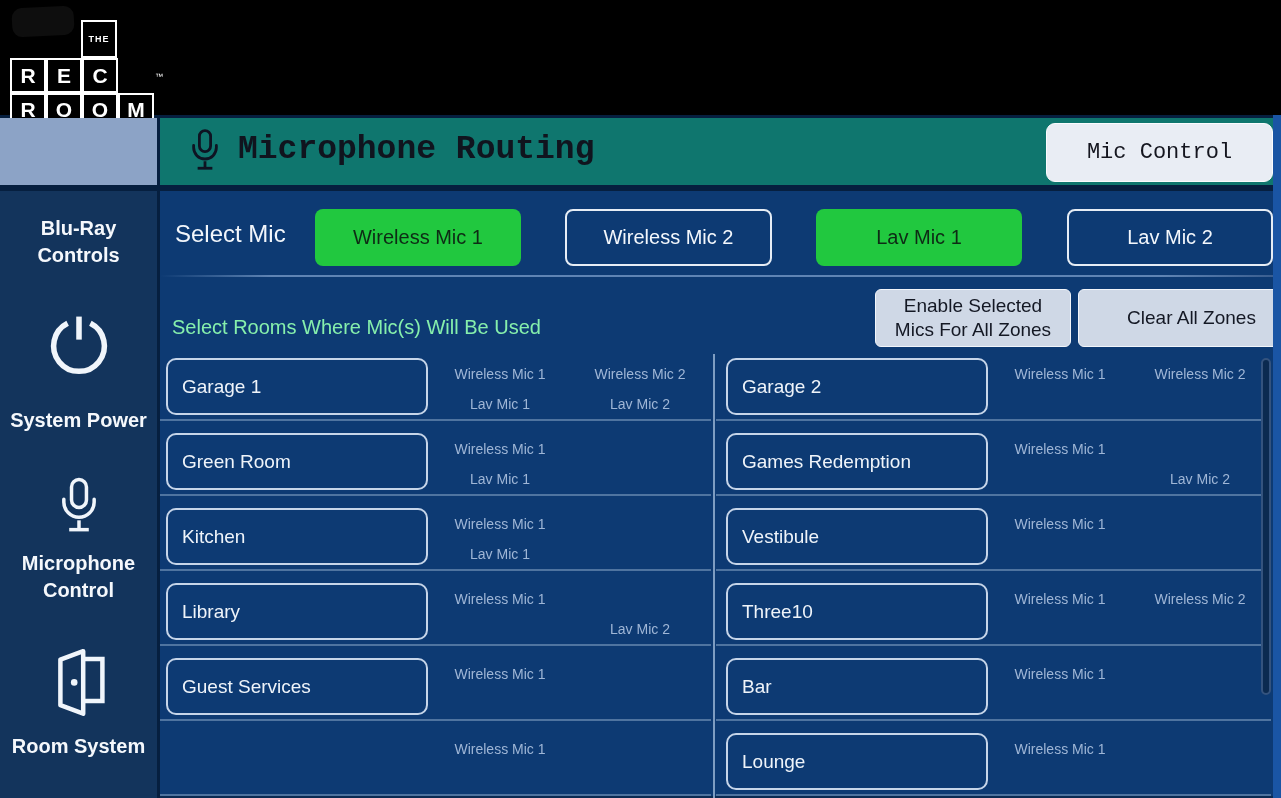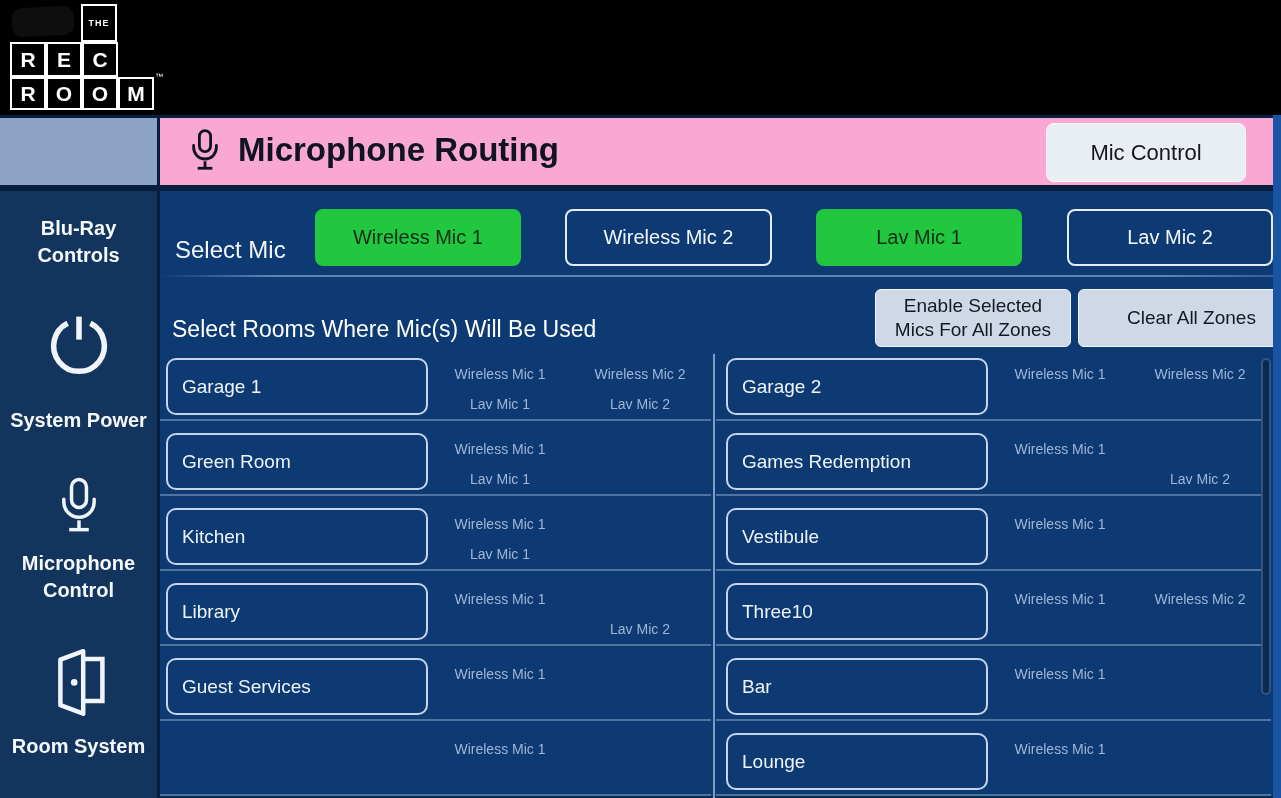--- a/index.html
+++ b/index.html
@@ -6,56 +6,56 @@
   html,body { width:1281px; height:798px; }
   body {
     position:relative; overflow:hidden;
     background:#061F3F;
     font-family:"Liberation Sans", sans-serif;
     -webkit-font-smoothing:antialiased;
   }
   
   .topbar { position:absolute; left:0; top:0; width:1281px; height:115px; background:#000; }
   .lbox { position:absolute; background:#000; border:2px solid #fff; color:#fff;
-          display:flex; align-items:center; justify-content:center; font-weight:700; }
+          display:flex; align-items:center; justify-content:center; font-weight:700;margin-top:16px; }
   .lbox.letter { width:36px; font-size:21px; }
   .scribble { position:absolute; left:12px; top:7px; width:62px; height:29px;
               background:#0e0e0e; border-radius:10px; transform:rotate(-3deg); }
   .tm { position:absolute; left:155px; top:72px; color:#fff; font-size:8px; }
   
   .header-left { position:absolute; left:0; top:118px; width:157px; height:67px; background:#8CA3C6; }
-  .header-main { position:absolute; left:160px; top:118px; width:1113px; height:67px; background:#f9a8d4; }
+  .header-main { position:absolute; left:160px; top:118px; width:1113px; height:67px; background:#0f766e;font-family:Liberation Mono, monospace; }
   .header-mic-icon { position:absolute; left:24px; top:10px; width:42px; height:47px; color:#0E1322; }
   .page-title { position:absolute; left:78px; top:13px; font-size:33px; font-weight:600; color:#10141E; }
   .hbtn { position:absolute; top:5px; height:59px; background:#E9EDF4; border:1px solid #FBFCFE;
           border-radius:8px; display:flex; align-items:center; justify-content:center; gap:12px;
           font-size:22px; color:#15161F; cursor:pointer; }
   .hbtn svg { width:27px; height:31px; color:#15161F; }
   .hbtn.mute { left:650px; width:229px; }
-  .hbtn.control { left:886px; width:200px; }
+  .hbtn.control { left:886px; width:227px;border-radius:9px; }
   
   .sidebar { position:absolute; left:0; top:185px; width:157px; height:613px;
              background:#13345C; border-top:6px solid #061F3F; color:#F5F8FC; }
   .side-item { position:absolute; left:0; width:157px; text-align:center; cursor:pointer; }
   .side-label { display:block; width:150px; margin:0 auto; font-size:20px; font-weight:700;
                 line-height:27px; color:#F5F8FC; }
   .side-icon { display:block; margin:0 auto; color:#F0F5FB; }
   
   .content { position:absolute; left:160px; top:185px; width:1121px; height:613px;
              background:#0D3A73; border-top:6px solid #061F3F; }
-  .select-mic-label { position:absolute; left:15px; top:45px; font-size:24px; color:#F2F6FB; }
+  .select-mic-label { position:absolute; left:15px; top:29px; font-size:24px; color:#F2F6FB; }
   .mic-btn { position:absolute; top:18px; width:206px; height:57px; border-radius:8px;
              background:transparent; border:2px solid #E6EDF5; color:#F3F7FC;
              font-size:20px; font-family:inherit; cursor:pointer; }
   .mic-btn.selected { background:#21C83F; border:none; color:#0E2B15; }
   .mic-btn.b0 { left:155px; } .mic-btn.b1 { left:405px; width:207px; }
   .mic-btn.b2 { left:656px; } .mic-btn.b3 { left:907px; }
   .select-divider { position:absolute; left:0; top:84px; width:1113px; height:2px;
         background:linear-gradient(90deg, rgba(95,132,180,0) 0%, #5F84B4 10%, #5F84B4 90%, #3A5E90 100%); }
-  .rooms-label { position:absolute; left:12px; top:125px; font-size:23px; color:#ffffff; }
+  .rooms-label { position:absolute; left:12px; top:125px; font-size:20px; color:#86efac; }
   .abtn { position:absolute; top:98px; height:58px; background:#CFD8E6; border:1px solid #F2F5FA;
           border-radius:6px; display:flex; align-items:center; justify-content:center; text-align:center;
           font-size:19px; line-height:1.25; color:#141824; padding:0 8px; cursor:pointer; }
   .abtn.enable { left:715px; width:196px; }
   .abtn.clear  { left:918px; width:227px; }
   
   .col { position:absolute; top:163px; height:450px; }
   .col.left  { left:0;     width:553px; }
   .col.right { left:556px; width:557px; }
   .room-row { position:relative; height:75px; }

